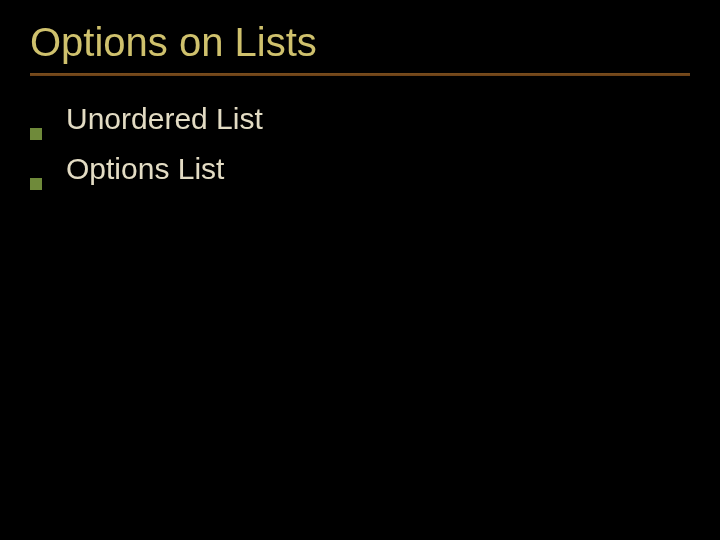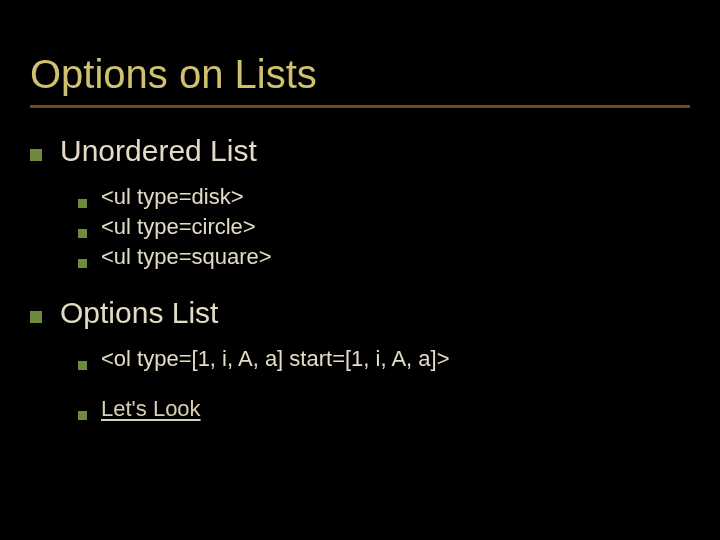--- a/index.html
+++ b/index.html
@@ -15,32 +15,32 @@
     width: 100%;
     height: 100%;
     padding: 20px 30px 30px 30px;
   }
   .title {
     color: #cfc16d;
     font-size: 40px;
     font-weight: normal;
     margin-bottom: 8px;
     text-shadow: 2px 2px 3px rgba(0,0,0,0.8);
-    margin-top: 32px;
   }
   .divider {
     height: 3px;
     background: linear-gradient(to bottom, #7a4f1f 0%, #6b3f15 100%);
     box-shadow: 0 1px 2px rgba(0,0,0,0.6);
     margin-bottom: 26px;
   }
   .level1-item {
     display: flex;
-    align-items: center;
+    align-items: flex-end;
     margin-bottom: 16px;
+    gap: 6px;
   }
   .bullet-sq {
     display: inline-block;
     width: 12px;
     height: 12px;
     background: #6f8a3a;
     margin-right: 18px;
     flex-shrink: 0;
     position: relative;
     top: 4px;
@@ -87,44 +87,19 @@
 
 <div class="slide">
 
   <h1 class="title">Options on Lists</h1>
   <div class="divider"></div>
 
   <div class="level1-item">
     <span class="bullet-sq"></span>
     <span class="level1-text">Unordered List</span>
   </div>
-  <div class="level2">
-    <div class="level2-item">
-      <span class="bullet-sq-sm"></span>
-      <span class="level2-text">&lt;ul type=disk&gt;</span>
-    </div>
-    <div class="level2-item">
-      <span class="bullet-sq-sm"></span>
-      <span class="level2-text">&lt;ul type=circle&gt;</span>
-    </div>
-    <div class="level2-item">
-      <span class="bullet-sq-sm"></span>
-      <span class="level2-text">&lt;ul type=square&gt;</span>
-    </div>
-  </div>
 
   <div class="level1-item">
     <span class="bullet-sq"></span>
     <span class="level1-text">Options List</span>
   </div>
-  <div class="level2">
-    <div class="level2-item">
-      <span class="bullet-sq-sm"></span>
-      <span class="level2-text">&lt;ol type=[1, i, A, a] start=[1, i, A, a]&gt;</span>
-    </div>
-    <div class="level2-gap"></div>
-    <div class="level2-item">
-      <span class="bullet-sq-sm"></span>
-      <a class="link-text">Let's Look</a>
-    </div>
-  </div>
 
 </div>
 
 </body></html>

